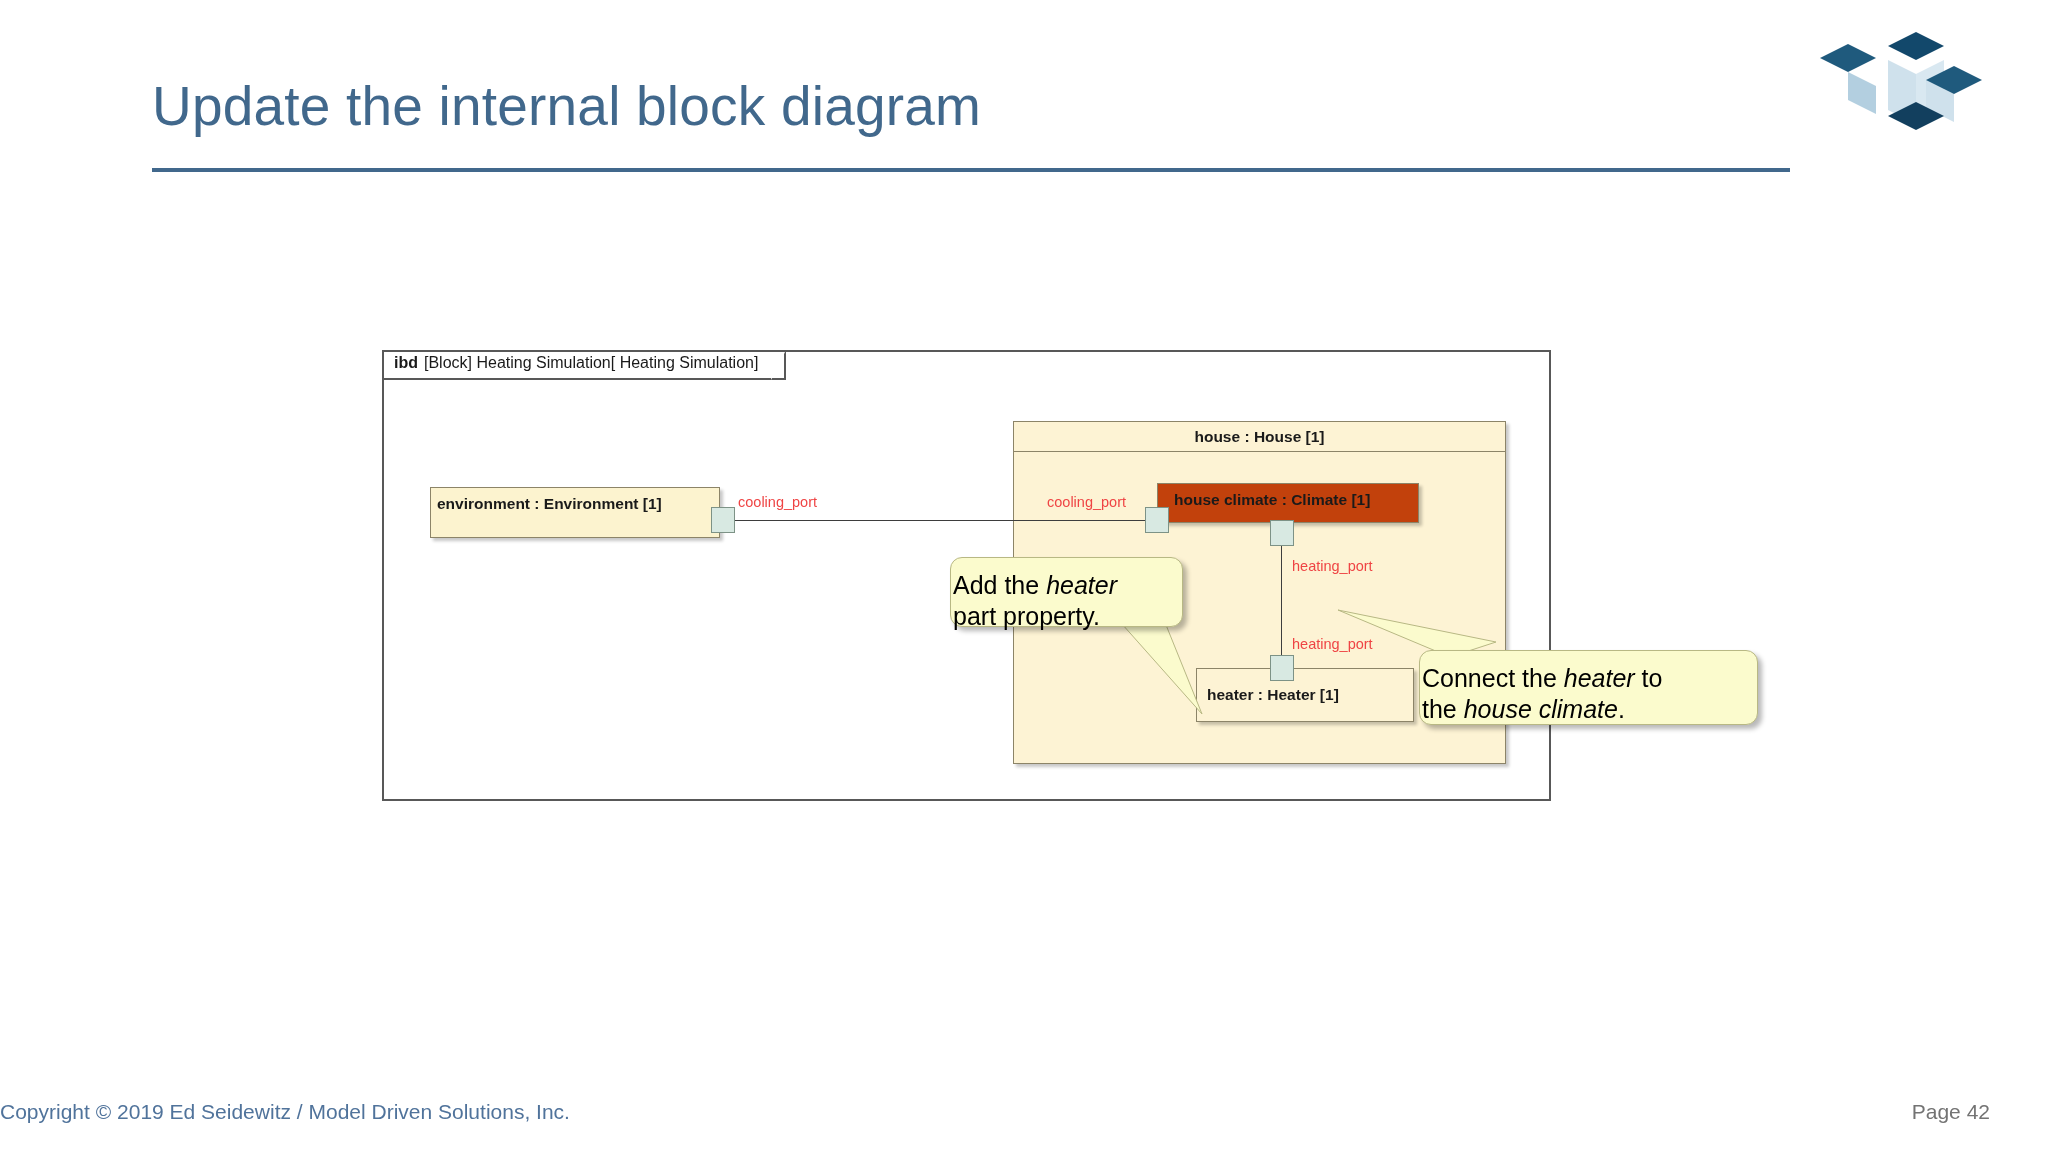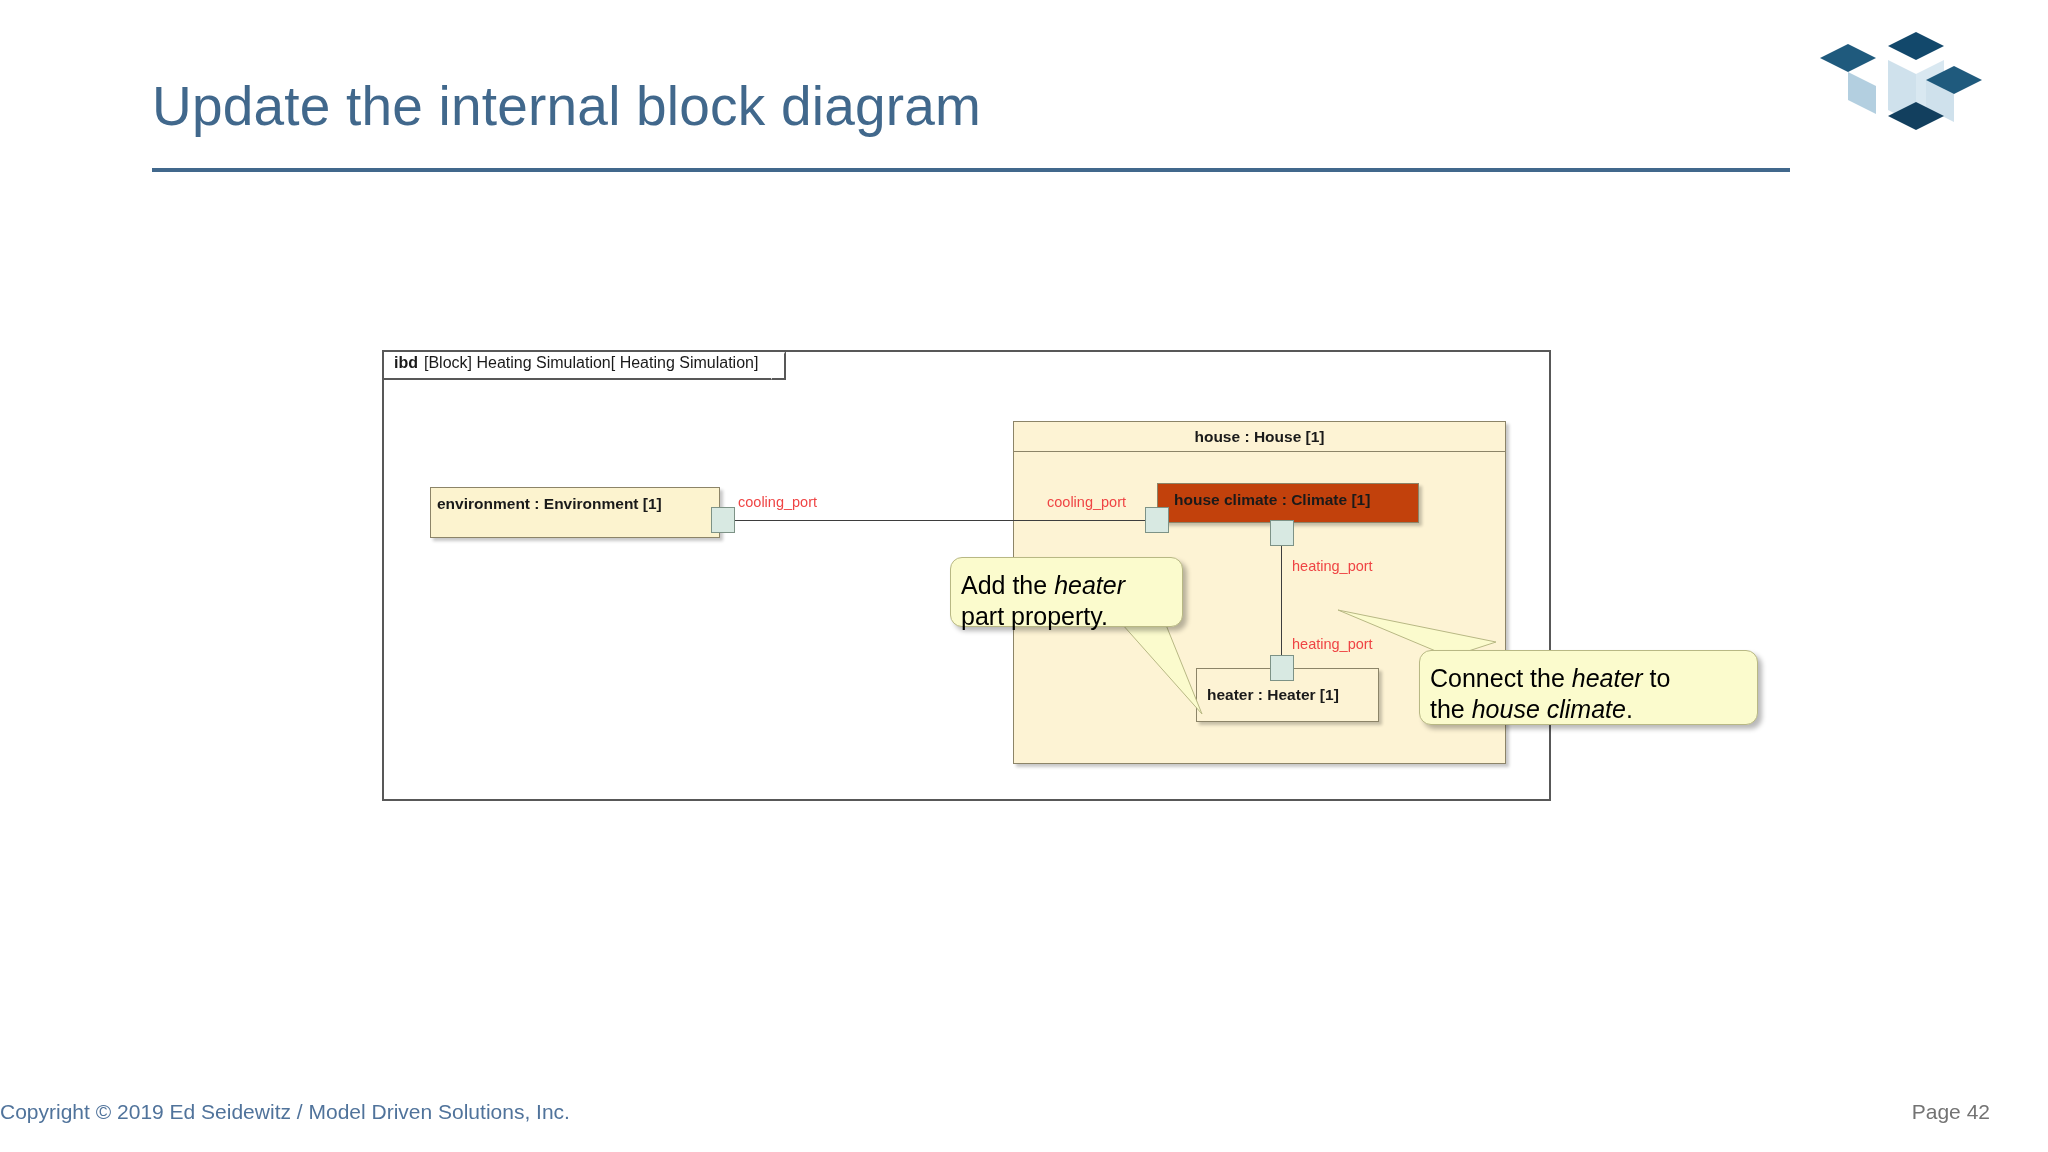--- a/index.html
+++ b/index.html
@@ -144,21 +144,21 @@
   .blk-climate .blk-label {
     position: absolute;
     left: 16px;
     top: 7px;
   }
 
   
   .blk-heater {
     left: 1196px;
     top: 668px;
-    width: 183px;
+    width: 218px;
     height: 54px;
     background: #fdf3d4;
   }
   .blk-heater .blk-label {
     position: absolute;
     left: 10px;
     top: 17px;
   }
 
   
@@ -191,21 +191,21 @@
   
   .callout {
     position: absolute;
     background: #fbfbcd;
     border: 1px solid #b8b884;
     border-radius: 12px;
     box-shadow: 4px 4px 5px rgba(0,0,0,0.28);
     font-size: 25px;
     color: #000000;
     line-height: 31px;
-    padding: 12px 18px 14px 10px;
+    padding: 12px 18px 14px 2px;
     box-sizing: border-box;
     z-index: 20;
   }
   .callout i { font-style: italic; }
 
   .callout-add {
     left: 950px;
     top: 557px;
     width: 233px;
     height: 70px;

